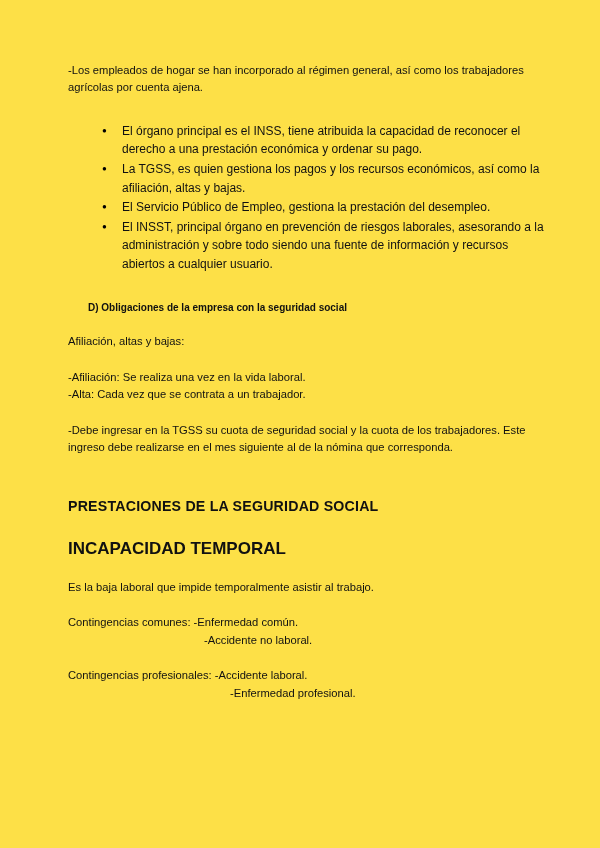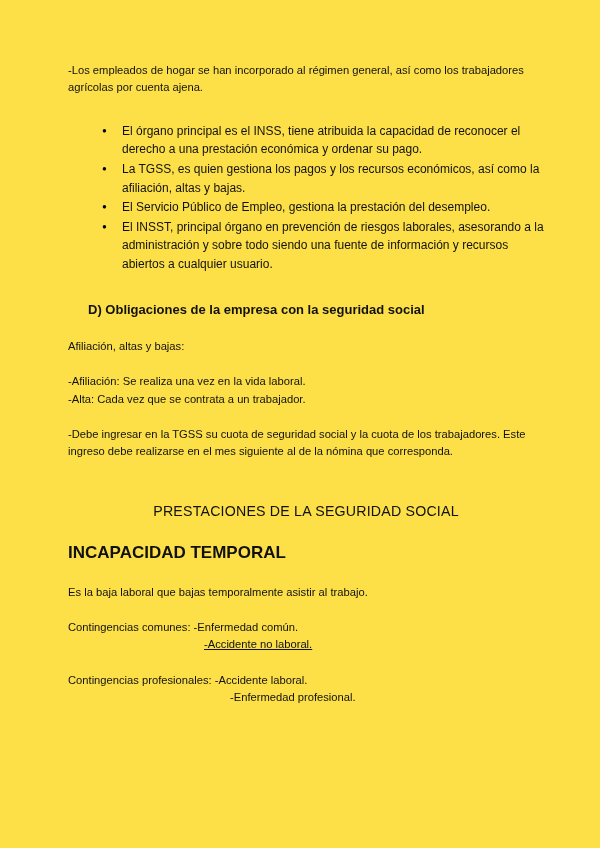--- a/index.html
+++ b/index.html
@@ -55,40 +55,38 @@
   ul.bullets li::before {
     content: "\25CF";
     position: absolute;
     left: 0;
     top: 0;
     font-size: 8px;
     line-height: 2.2;
     color: #000000;
   }
   .heading-d {
-    font-size: 13px;
+    font-size: 10px;
     font-weight: bold;
     padding-left: 20px;
     line-height: 1.5;
   }
   .title-center {
-    text-align: center;
     font-size: 14.2px;
-    font-weight: normal;
+    font-weight: bold;
     letter-spacing: 0.2px;
     line-height: 1.5;
   }
   .subheading {
     font-size: 17px;
     font-weight: bold;
     line-height: 1.5;
   }
   .indented-1 {
     padding-left: 136px;
-    text-decoration: underline;
   }
   .indented-2 {
     padding-left: 162px;
   }
 </style>
 </head>
 <body>
 
 <div class="page">
 
@@ -124,21 +122,21 @@
   <div class="gap-xl"></div>
 
   <p class="title-center">PRESTACIONES DE LA SEGURIDAD SOCIAL</p>
 
   <div class="gap-med"></div>
 
   <p class="subheading">INCAPACIDAD TEMPORAL</p>
 
   <div class="gap-med"></div>
 
-  <p class="tight">Es la baja laboral que bajas temporalmente asistir al trabajo.</p>
+  <p class="tight">Es la baja laboral que impide temporalmente asistir al trabajo.</p>
 
   <div class="gap-med"></div>
 
   <p class="tight">Contingencias comunes: -Enfermedad común.</p>
   <p class="tight indented-1">-Accidente no laboral.</p>
 
   <div class="gap-med"></div>
 
   <p class="tight">Contingencias profesionales: -Accidente laboral.</p>
   <p class="tight indented-2">-Enfermedad profesional.</p>

